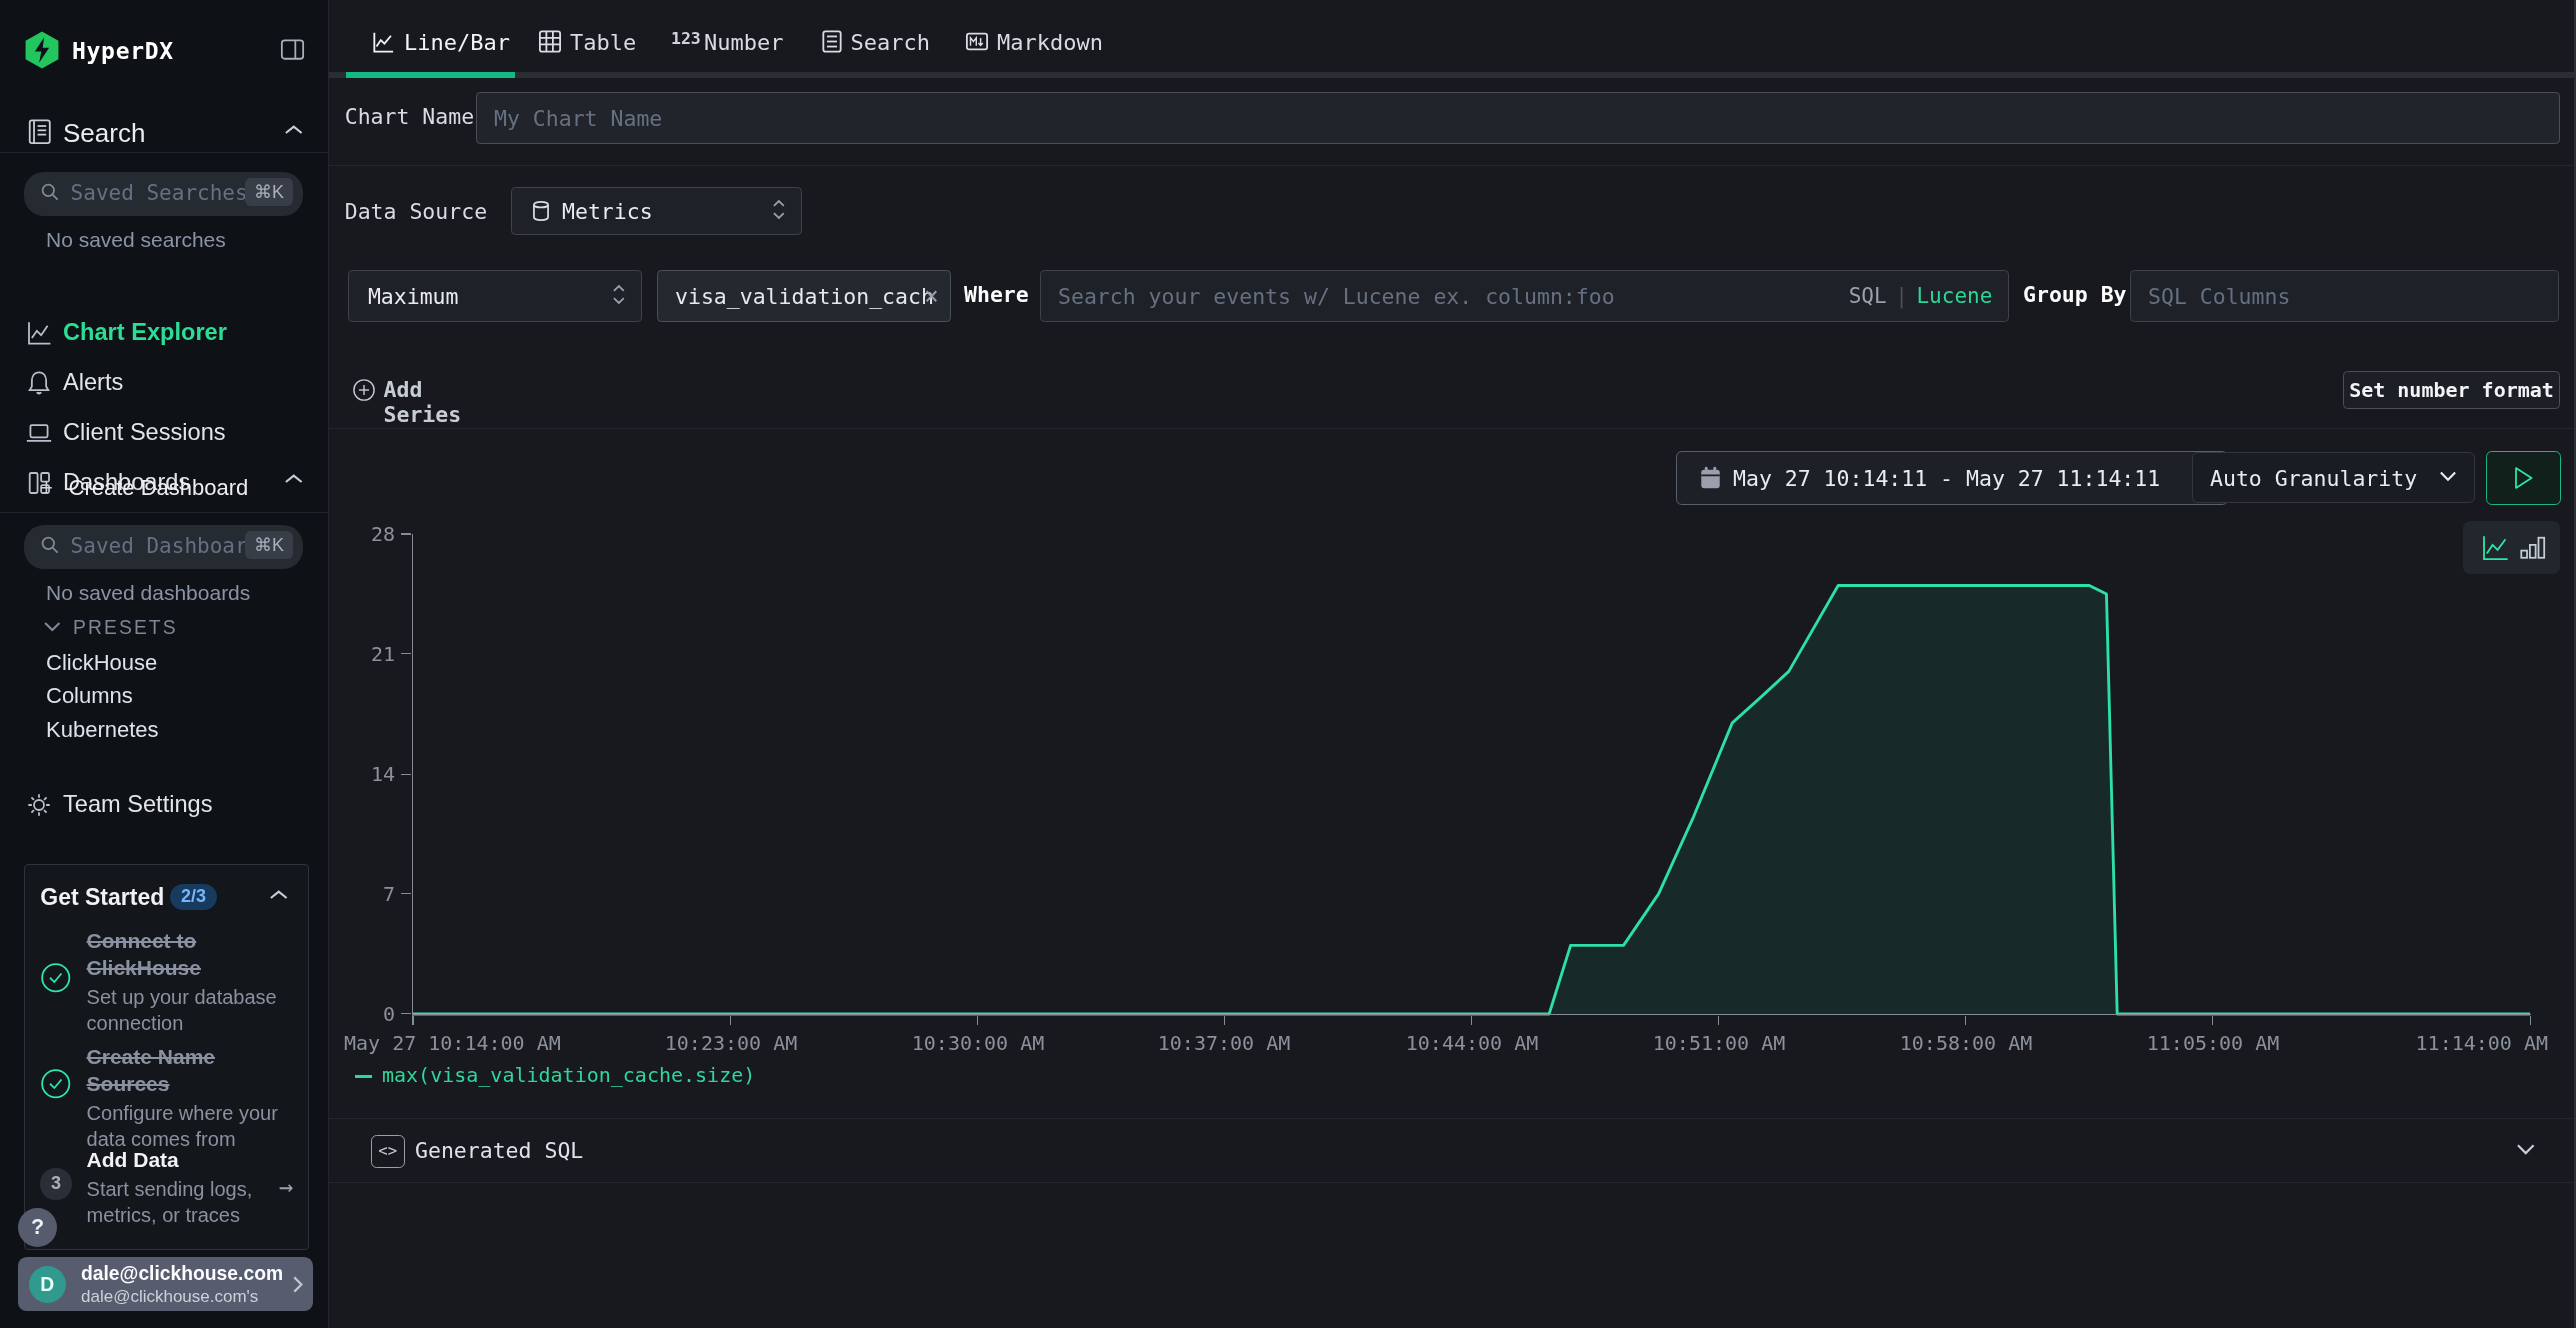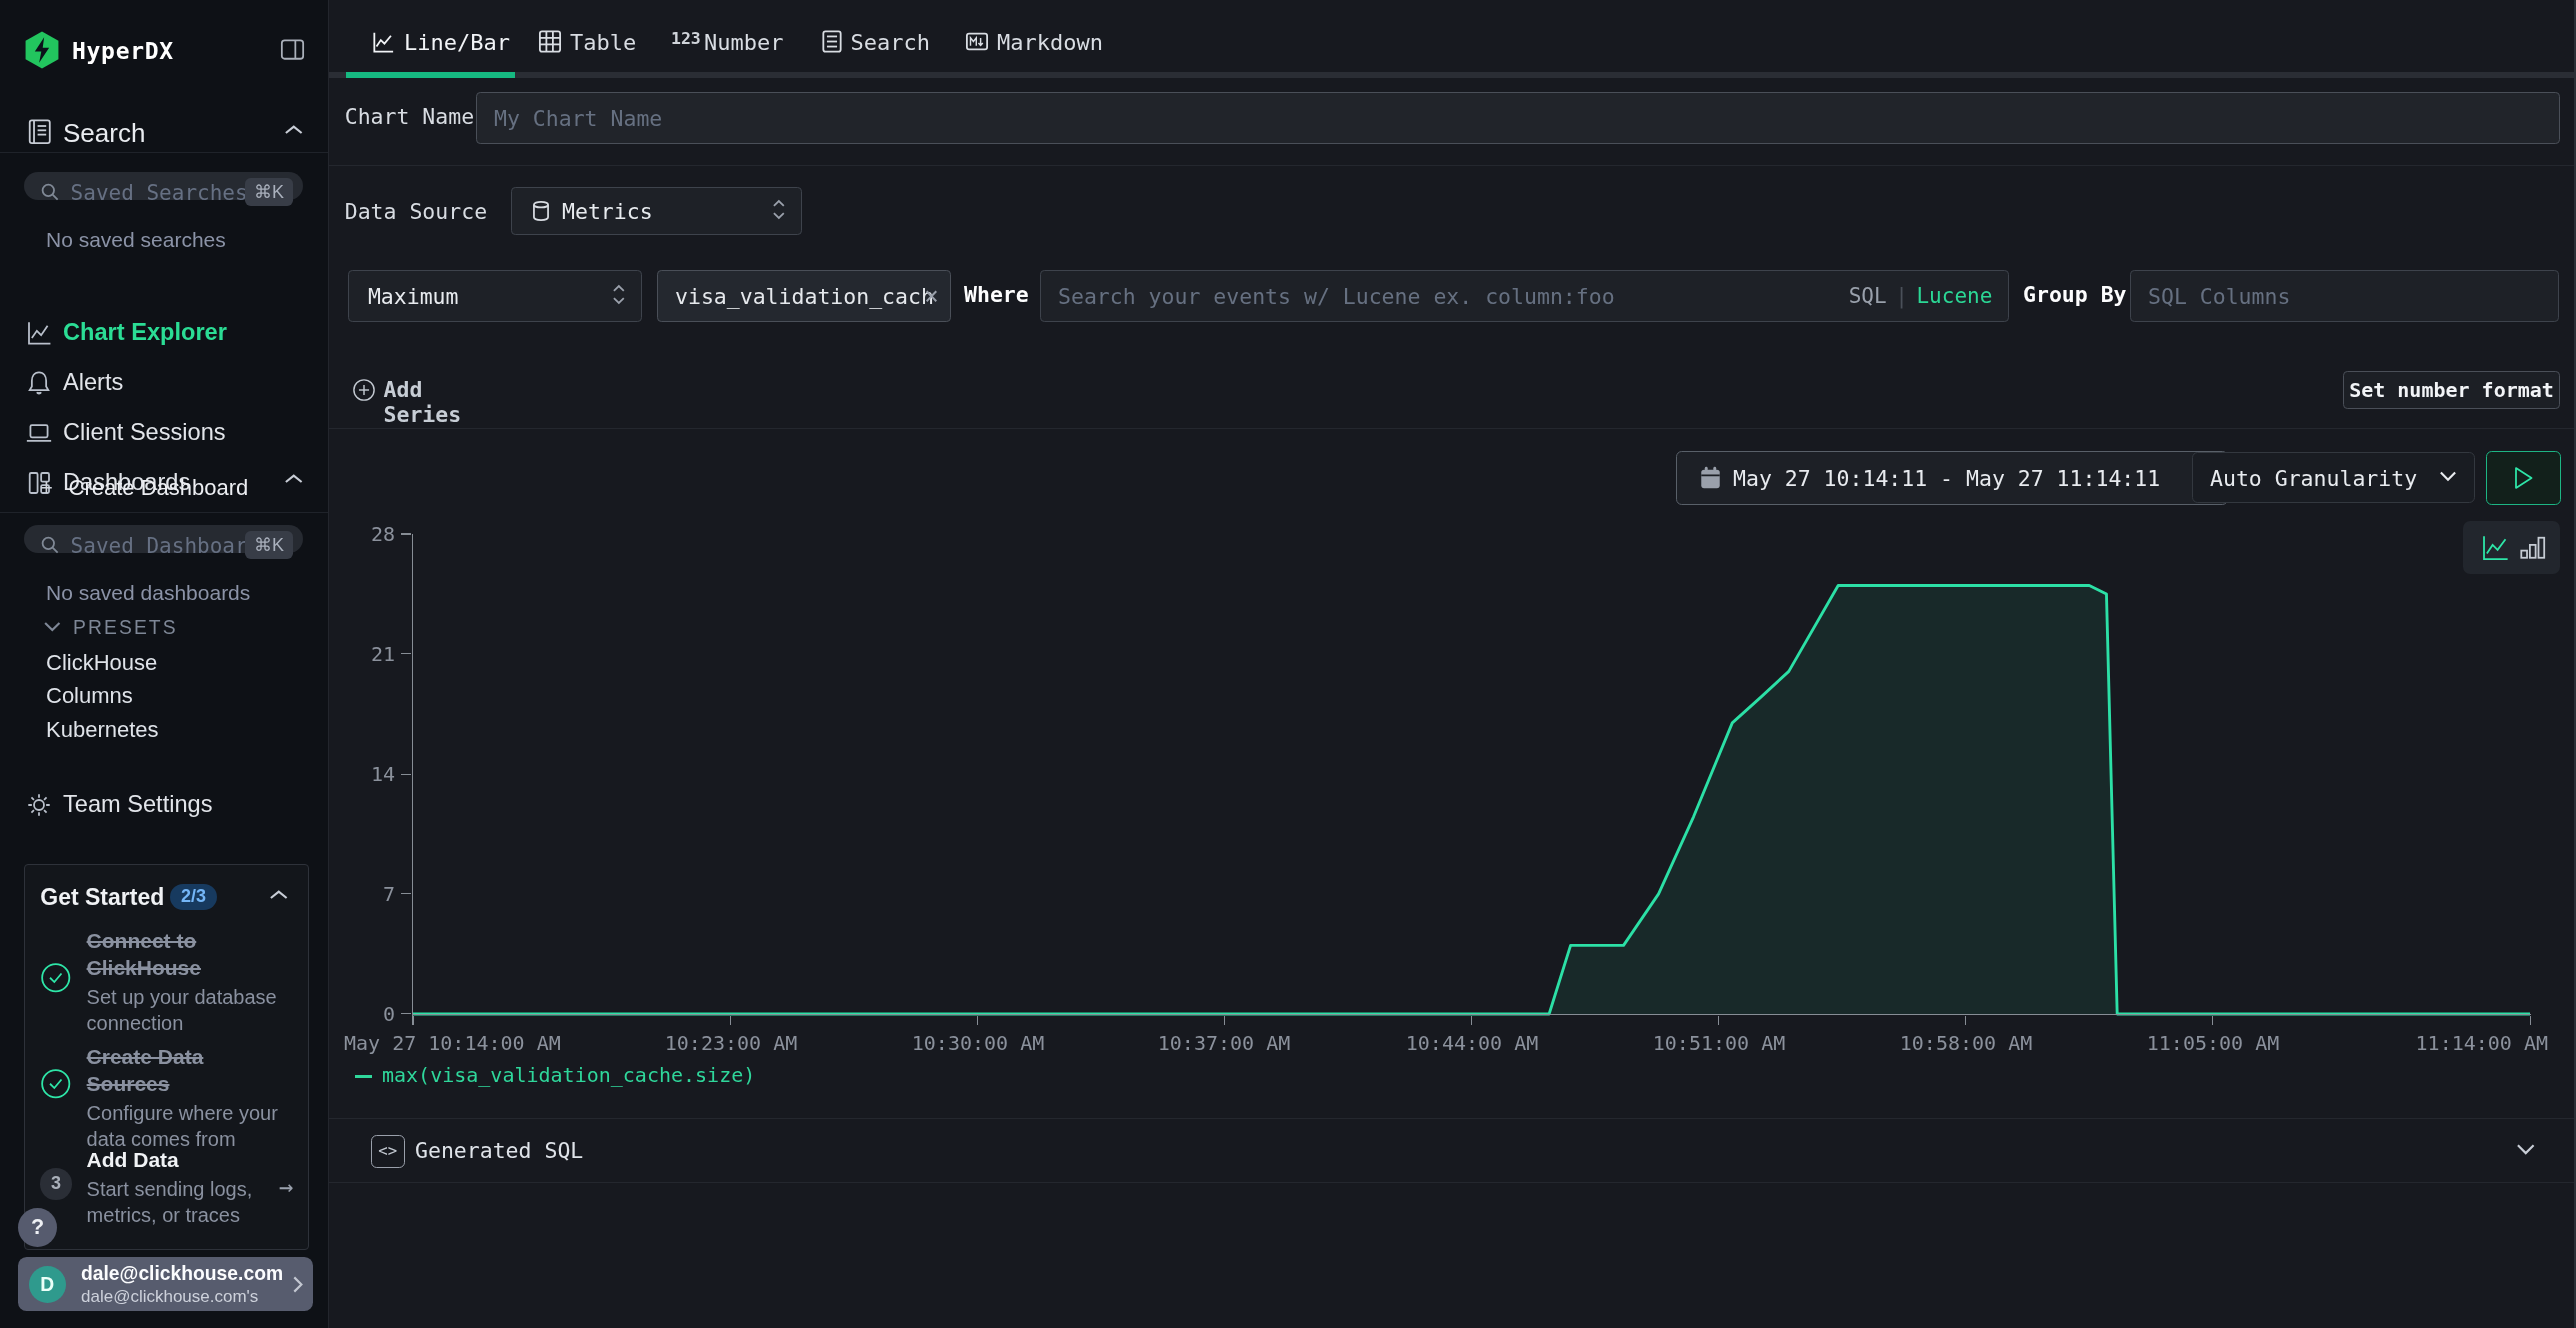--- a/index.html
+++ b/index.html
@@ -12,21 +12,21 @@
   .sidebar{position:absolute;left:0;top:0;width:328px;height:1328px;background:#0e1116;border-right:1.4px solid #23262d;}
   .logo-row{position:absolute;left:0;top:29px;width:328px;height:43px;}
   .logo-hex{position:absolute;left:21.5px;top:1.4px;width:40px;height:40px;}
   .logo-text{position:absolute;left:72px;top:8.6px;font-weight:bold;font-size:23px;letter-spacing:0.7px;color:#fff;}
   .collapse-btn{position:absolute;right:20px;top:7.2px;width:29px;height:29px;color:#aab0ba;cursor:pointer;}
   .side-header{position:absolute;left:0;width:328px;height:44px;}
   .side-header .ic{position:absolute;left:23.6px;top:4.3px;color:#c8cdd6;}
   .side-header .lbl{position:absolute;left:63px;top:5.7px;font-size:26px;color:#e9ecf0;}
   .side-header .chev{position:absolute;right:24px;top:11.4px;color:#c8cdd6;}
   .side-div{position:absolute;left:0;width:328px;height:1.4px;background:#1f232a;}
-  .pill{position:absolute;left:23.6px;width:279px;height:28px;border-radius:20px;background:#262a31;}
+  .pill{position:absolute;left:23.6px;width:279px;height:44px;border-radius:20px;background:#262a31;}
   .pill .mag{position:absolute;left:15.7px;top:9.3px;color:#808996;}
   .pill .ph{position:absolute;left:47px;top:8.6px;font-size:21px;color:#667083;}
   .pill .kbd{position:absolute;right:10px;top:6.4px;background:#383d47;border-radius:5.7px;font-size:18px;color:#aab1bd;padding:2.9px 8.6px;font-family:"Liberation Sans",sans-serif;}
   .empty-txt{position:absolute;left:46px;font-size:21px;color:#8b93a7;font-family:"Liberation Sans",sans-serif;}
   .nav-item{position:absolute;left:0;width:328px;height:34px;cursor:pointer;}
   .nav-item .ic{position:absolute;left:23.6px;top:2.9px;color:#b9c0cb;}
   .nav-item .lbl{position:absolute;left:63px;top:3.6px;font-size:23.6px;color:#e2e5ea;font-family:"Liberation Sans",sans-serif;}
   .nav-item.active .lbl{color:#2bdd95;font-weight:bold;}
   .nav-item .chev{position:absolute;right:24px;top:7.2px;color:#c8cdd6;}
   .create-dash{position:absolute;left:40px;top:475px;font-size:22px;color:#eceef2;font-family:"Liberation Sans",sans-serif;cursor:pointer;}
@@ -275,21 +275,21 @@
         <div class="gs-step-sub">Set up your database connection</div>
       </div>
 
       <div class="gs-check" style="top:203px;">
         <svg width="31.5" height="31.5" viewBox="0 0 44 44" fill="none" stroke="currentColor" stroke-width="2.5">
           <circle cx="22" cy="22" r="19"></circle>
             <polyline points="14,22 20,28 30,16"></polyline>
         </svg>
       </div>
       <div class="gs-step-txt" style="top:179px;">
-        <div class="gs-step-title done">Create Data Sources</div>
+        <div class="gs-step-title done">Create Name Sources</div>
         <div class="gs-step-sub">Configure where your data comes from</div>
       </div>
 
       <div class="gs-numcircle" style="top:303px;">3</div>
       <div class="gs-step-txt" style="top:282px;">
         <div class="gs-step-title todo">Add Data</div>
         <div class="gs-step-sub">Start sending logs, metrics, or traces</div>
       </div>
       <div class="gs-arrow" style="top:308px;">→</div>
     </div>

